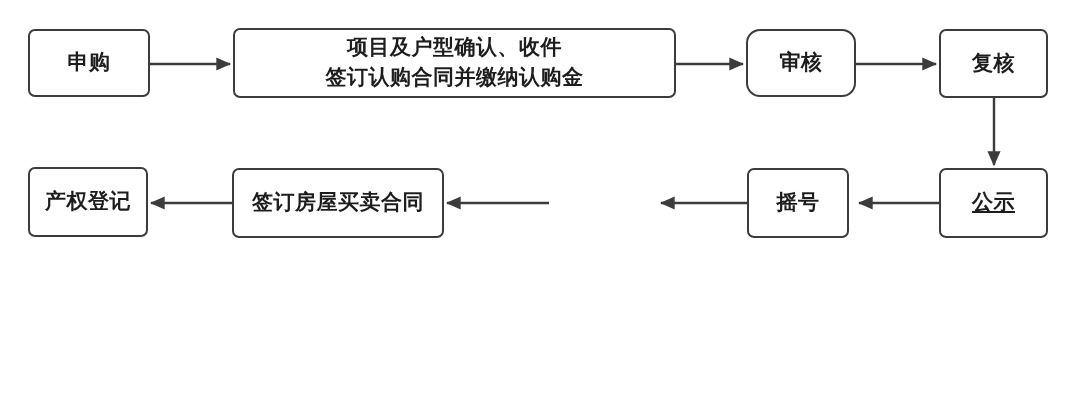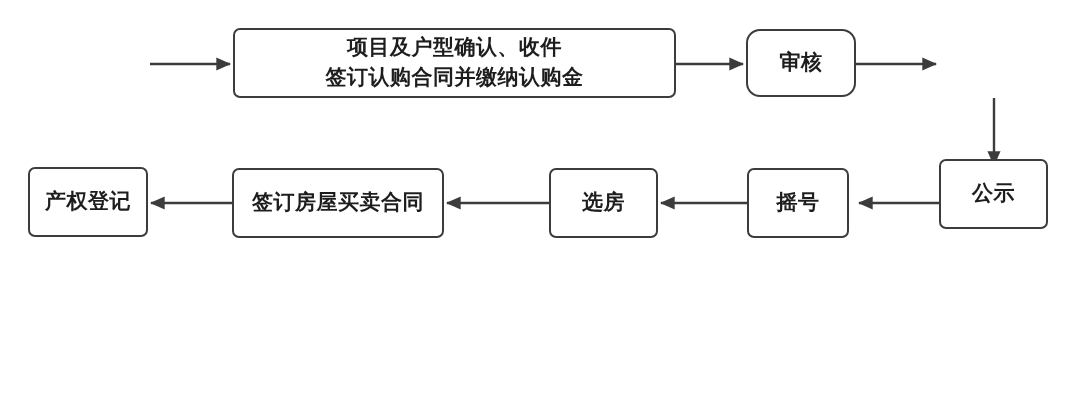--- a/index.html
+++ b/index.html
@@ -80,42 +80,45 @@
       <line x1="747" y1="203" x2="661" y2="203" stroke="#3c3c3c" stroke-width="2.4" marker-end="url(#arrow-r)"></line>
     </g>
     <g>
       <line x1="549" y1="203" x2="447" y2="203" stroke="#3c3c3c" stroke-width="2.4" marker-end="url(#arrow-r)"></line>
     </g>
     <g>
       <line x1="232" y1="203" x2="151" y2="203" stroke="#3c3c3c" stroke-width="2.4" marker-end="url(#arrow-r)"></line>
     </g>
   </svg>
 
+  <div class="node" style="left:28px; top:29px; width:122px; height:68px;">
+    <span class="label">申购</span>
+  </div>
 
   <div class="node" style="left:233px; top:28px; width:443px; height:70px;">
     <span class="label">项目及户型确认、收件
 签订认购合同并缴纳认购金</span>
   </div>
 
   <div class="node" style="left:746px; top:29px; width:110px; height:68px;border-radius:14px;">
     <span class="label">审核</span>
   </div>
 
+  <div class="node" style="left:939px; top:29px; width:109px; height:69px;">
+    <span class="label">复核</span>
+  </div>
 
-  <div class="node" style="left:939px; top:159px; width:109px; height:70px;">
+  <div class="node" style="left:939px; top:168px; width:109px; height:70px;text-decoration:underline;">
     <span class="label">公示</span>
   </div>
 
   <div class="node" style="left:747px; top:168px; width:102px; height:70px;">
     <span class="label">摇号</span>
   </div>
 
-  <div class="node" style="left:549px; top:168px; width:109px; height:70px;">
-    <span class="label">选房</span>
-  </div>
 
   <div class="node" style="left:232px; top:168px; width:212px; height:70px;">
     <span class="label">签订房屋买卖合同</span>
   </div>
 
   <div class="node" style="left:28px; top:167px; width:120px; height:70px;align-items:center;">
     <span class="label">产权登记</span>
   </div>
 
 </div>

